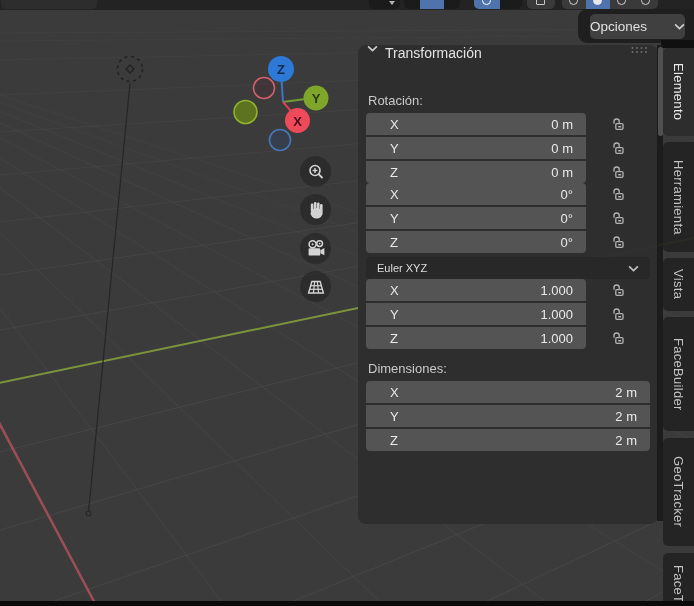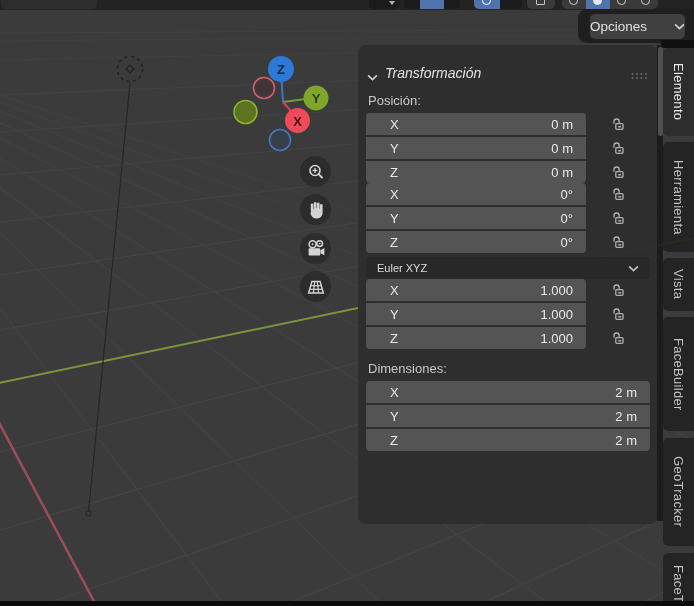--- a/index.html
+++ b/index.html
@@ -21,21 +21,21 @@
 
   
   #optwrap{position:absolute;left:578px;top:9px;width:116px;height:34px;background:#1f1f1f;border-radius:9px 0 0 9px;}
   #optbtn{position:absolute;left:12px;top:5px;width:95px;height:25px;background:#404040;border-radius:5px;
     display:flex;align-items:center;justify-content:space-between;gap:7px;cursor:default;}
   #optbtn span{color:#e0e0e0;font-size:13.5px;}
 
   
   #npanel{position:absolute;left:358px;top:45px;width:300px;height:479px;background:rgba(45,45,45,0.97);
     border-radius:8px;color:#e9e9e9;}
-  .phead{display:flex;align-items:flex-end;height:36px;padding:0 10px 0 9px;font-style:italic;}
+  .phead{display:flex;align-items:flex-start;height:36px;padding:0 10px 0 9px;}
   .phead .ptitle{font-size:14px;color:#e2e2e2;margin-left:7px;flex:1;}
   .sections{padding:0 8px;}
   .sec-label{font-size:13px;line-height:15px;height:15px;color:#c9c9c9;margin:12px 2px 5px 2px;}
   .frow{display:flex;align-items:center;height:22px;margin-bottom:2px;}
   .grp .frow:last-child{margin-bottom:0;}
   .field{flex:1;height:22px;background:#545454;display:flex;align-items:center;
     padding:0 13px 0 24px;font-size:13px;color:#e9e9e9;cursor:default;}
   .grp .frow:first-child .field{border-radius:4px 4px 0 0;}
   .grp .frow:last-child .field{border-radius:0 0 4px 4px;}
   .field .ax{flex:1;text-align:left;}
@@ -211,21 +211,21 @@
           <circle cx="2.5" cy="7" r="1"></circle>
             <circle cx="7" cy="7" r="1"></circle>
             <circle cx="11.5" cy="7" r="1"></circle>
             <circle cx="16" cy="7" r="1"></circle>
         </g>
       </svg>
     </div>
 
     <div class="sections">
 
-      <div class="sec-label">Posición:</div>
+      <div class="sec-label">Rotación:</div>
       <div class="grp">
         <div class="frow">
           <div class="field">
             <span class="ax">X</span>
             <span class="val">0 m</span>
           </div>
           <div class="lockbox">
               <span>
             <svg width="15" height="15" viewBox="0 0 15 15">
               <path d="M3 6.7 V4.6 a2.6 2.6 0 0 1 5.2 0 V6.7" fill="none" stroke="#b2b2b2" stroke-width="1.3"></path>

